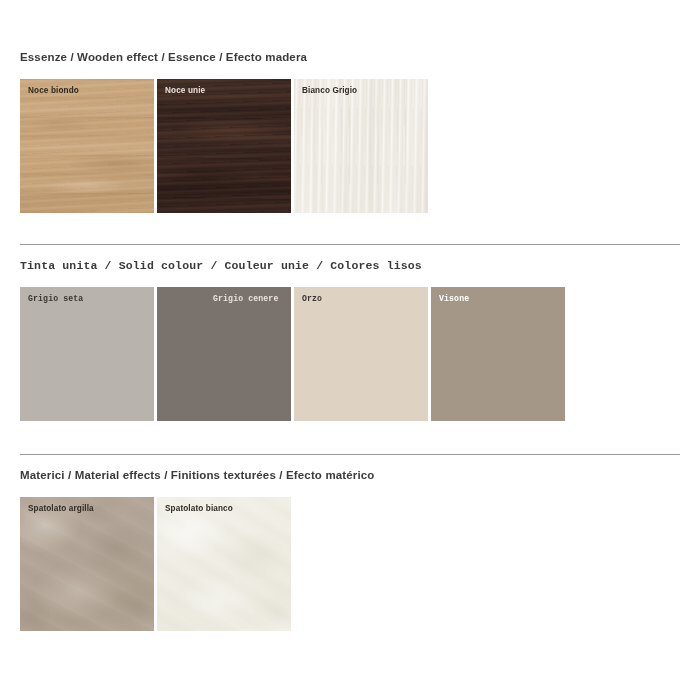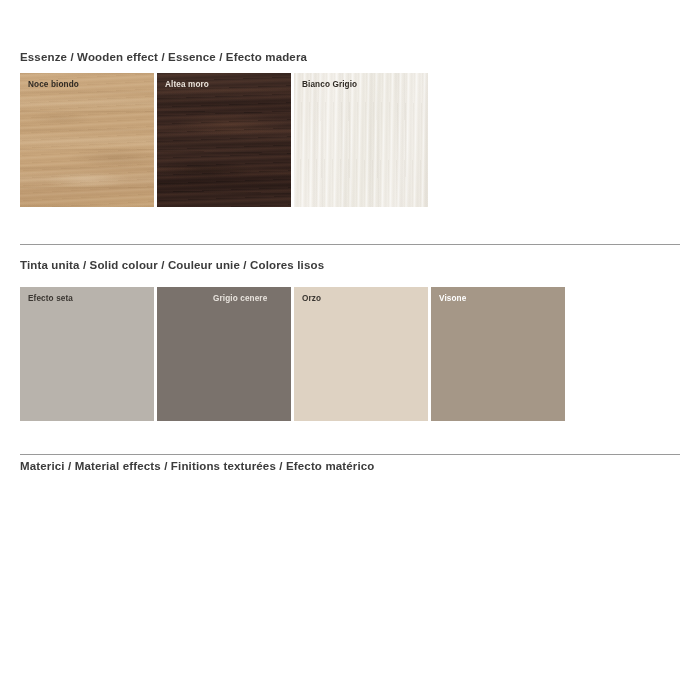--- a/index.html
+++ b/index.html
@@ -191,57 +191,67 @@
       linear-gradient(160deg, #f3f1e9 0%, #efede4 45%, #eceadf 78%, #f2f0e8 100%);
   }
 </style>
 </head>
 <body>
 
 <div class="page">
 
   <div class="section" style="position:absolute; left:20px; top:52px; width:660px;">
     <div class="section-title">Essenze / Wooden effect / Essence / Efecto madera</div>
-    <div class="swatch-row" style="margin-top:9px;">
+    <div class="swatch-row" style="margin-top:15px;">
       <div class="swatch">
         <div class="tex tex-noce-biondo"></div>
         <div class="swatch-label" style="color:#2f2a24;">Noce biondo</div>
       </div>
       <div class="swatch">
         <div class="tex tex-noce-moro"></div>
-        <div class="swatch-label" style="color:#e9e2da;">Altea moro</div>
+        <div class="swatch-label" style="color:#e9e2da;">Noce unie</div>
       </div>
       <div class="swatch">
         <div class="tex tex-bianco-altea"></div>
         <div class="swatch-label" style="color:#2f2a24;">Bianco Grigio</div>
       </div>
     </div>
   </div>
 
-  <div class="section" style="position:absolute; left:20px; top:244px; width:660px;">
+  <div class="section" style="position:absolute; left:20px; top:244px; width:660px;font-family:Liberation Mono, monospace;">
     <div class="section-divider"></div>
     <div class="section-title" style="margin-top:15px;">Tinta unita / Solid colour / Couleur unie / Colores lisos</div>
     <div class="swatch-row" style="margin-top:15px;">
       <div class="swatch">
         <div class="tex tex-solid" style="--c:#b8b3ac;"></div>
-        <div class="swatch-label" style="color:#3a3631;">Efecto seta</div>
+        <div class="swatch-label" style="color:#3a3631;">Grigio seta</div>
       </div>
       <div class="swatch">
         <div class="tex tex-solid" style="--c:#7a726c;"></div>
         <div class="swatch-label" style="color:#e8e3dd;margin-left:48px;">Grigio cenere</div>
       </div>
       <div class="swatch">
         <div class="tex tex-solid" style="--c:#ded2c2;"></div>
         <div class="swatch-label" style="color:#3a3631;text-align:right;">Orzo</div>
       </div>
       <div class="swatch">
         <div class="tex tex-solid" style="--c:#a59787;"></div>
         <div class="swatch-label" style="color:#ffffff;text-align:right;">Visone</div>
       </div>
     </div>
   </div>
 
   <div class="section" style="position:absolute; left:20px; top:454px; width:660px;">
     <div class="section-divider"></div>
-    <div class="section-title" style="margin-top:6px;">Materici / Material effects / Finitions texturées / Efecto matérico</div>
+    <div class="section-title" style="margin-top:15px;">Materici / Material effects / Finitions texturées / Efecto matérico</div>
+    <div class="swatch-row" style="margin-top:15px;">
+      <div class="swatch">
+        <div class="tex tex-spatolato-argilla"></div>
+        <div class="swatch-label" style="color:#2f2a24;">Spatolato argilla</div>
+      </div>
+      <div class="swatch">
+        <div class="tex tex-spatolato-bianco"></div>
+        <div class="swatch-label" style="color:#2f2a24;">Spatolato bianco</div>
+      </div>
+    </div>
   </div>
 
 </div>
 
 </body></html>

